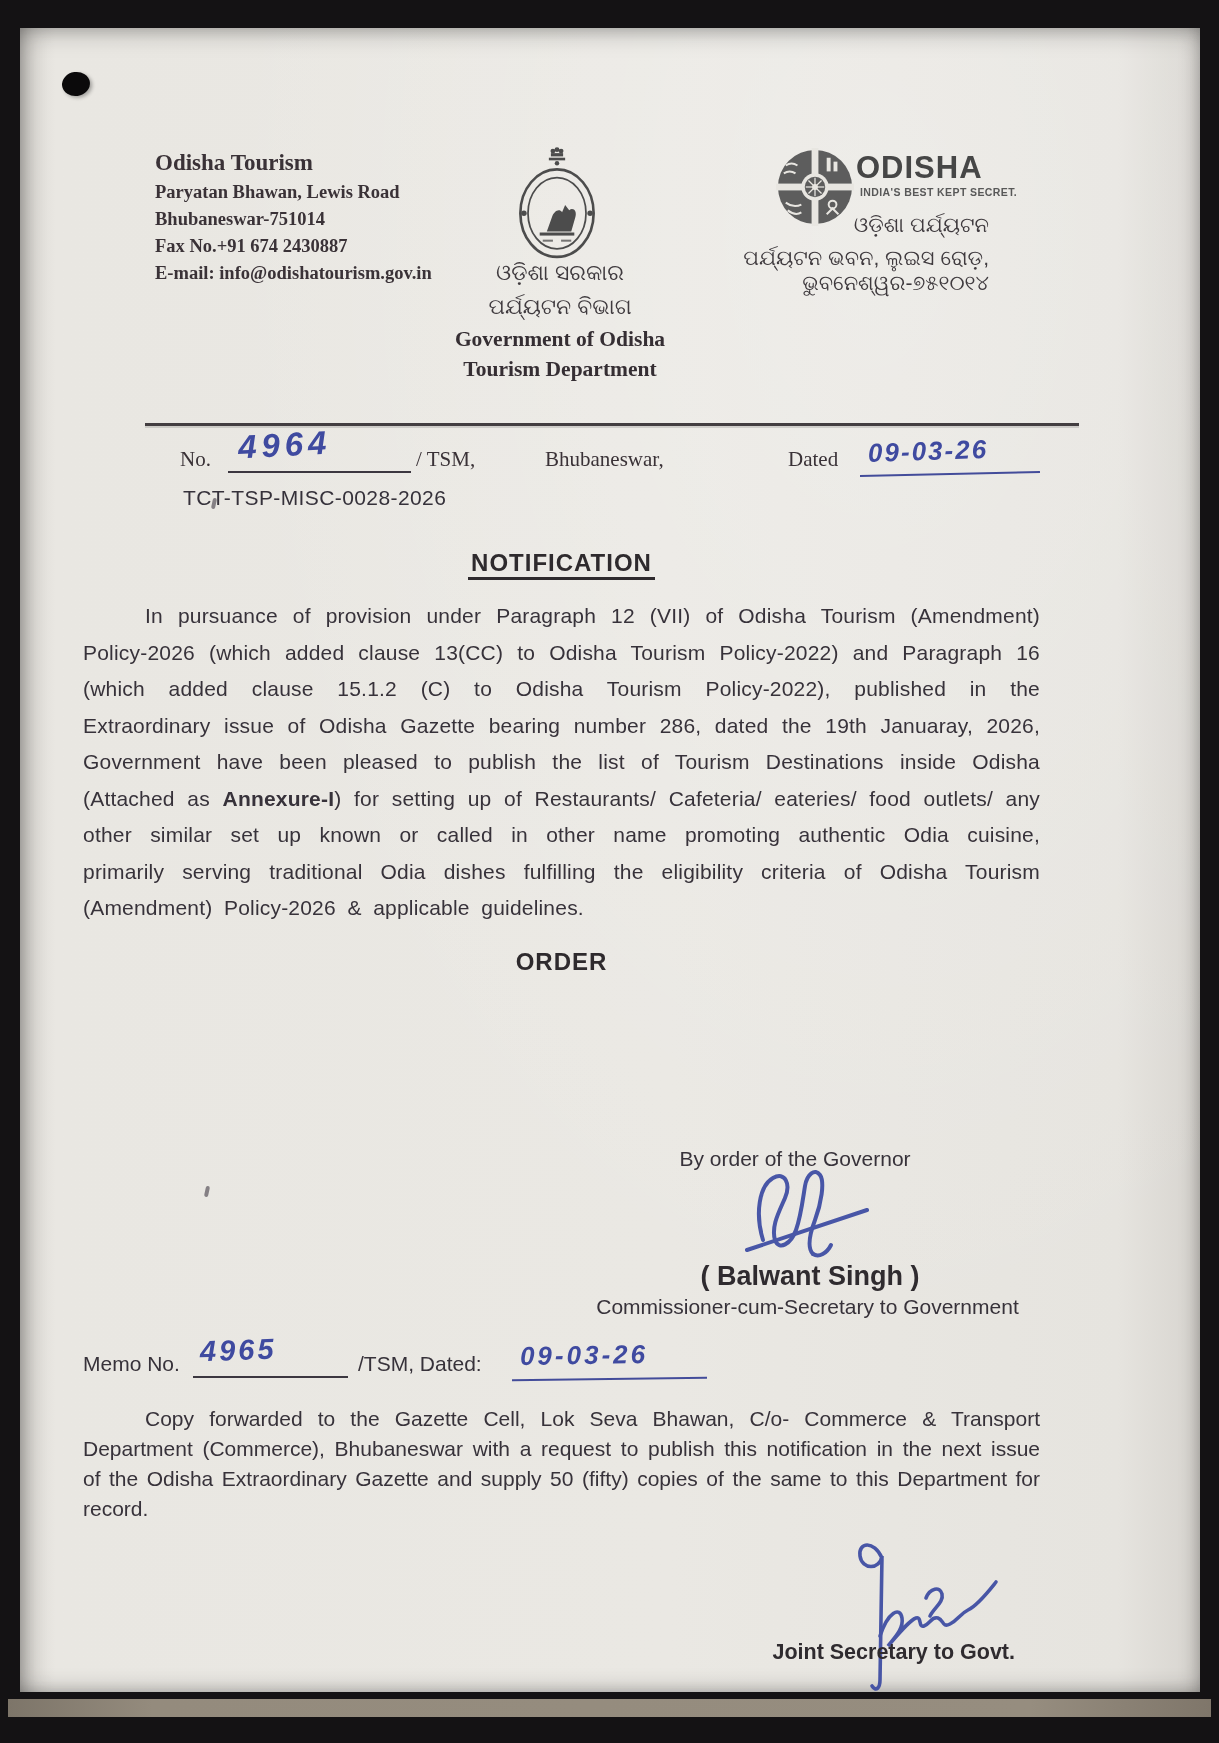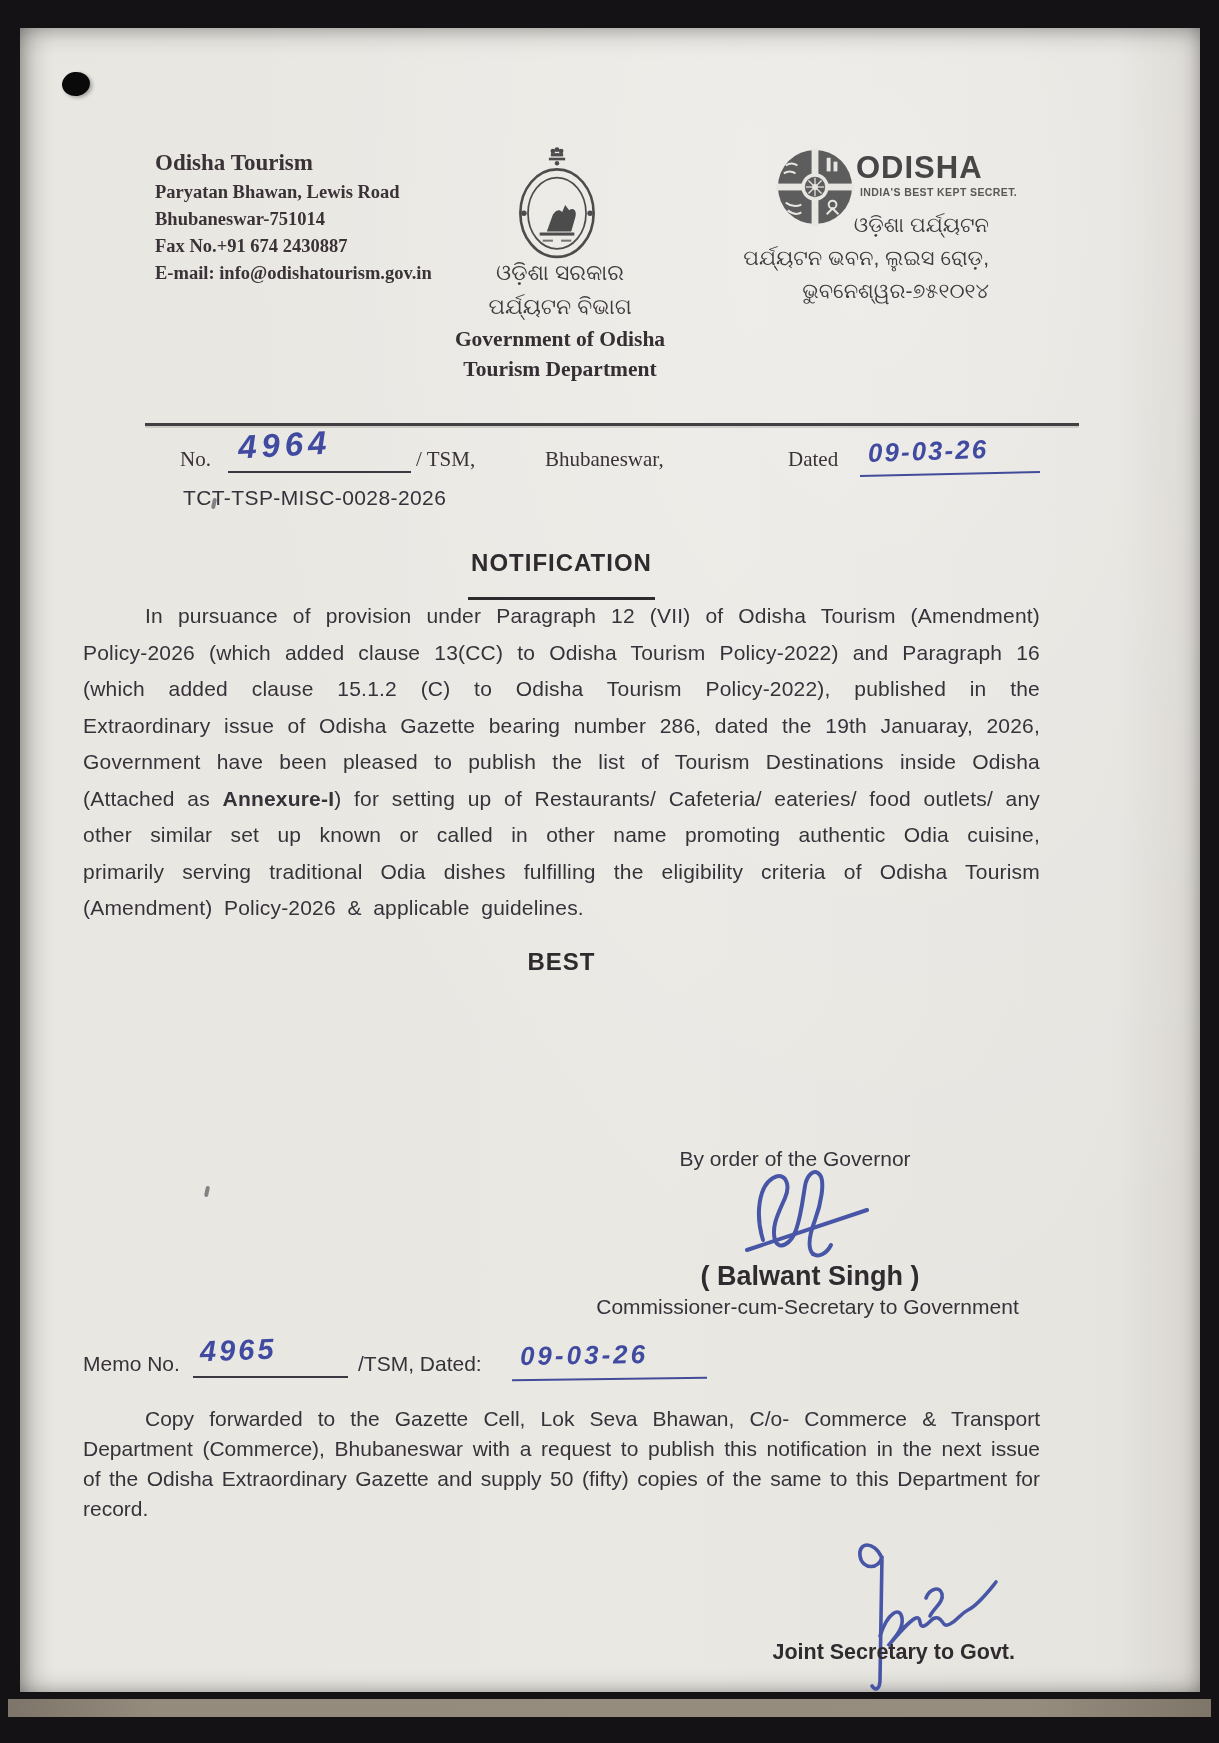--- a/index.html
+++ b/index.html
@@ -47,21 +47,21 @@
   .oc1 { top:260px; } .oc2 { top:294px; }
   .gov-line { position:absolute; left:380px; width:360px; text-align:center;
               font-family:"Liberation Serif", serif; font-weight:bold; font-size:21.5px; color:#352e33; }
   .g1 { top:327px; } .g2 { top:357px; }
 
   
   .brandlogo { position:absolute; left:776px; top:148px; }
   .brand-name { position:absolute; left:856px; top:150px; font-weight:bold; font-size:31px; letter-spacing:1px; color:#464646; }
   .brand-tag  { position:absolute; left:860px; top:186px; font-weight:bold; font-size:10.5px; letter-spacing:.4px; color:#585858; }
   .odia-right { position:absolute; right:230px; text-align:right; font-size:21px; color:#3f3a3e; }
-  .or1 { top:213px; } .or2 { top:246px; } .or3 { top:279px; }
+  .or1 { top:213px; } .or2 { top:246px; } .or3 { top:271px; }
 
   .rule { position:absolute; left:145px; top:423px; width:934px; height:3px; background:#433e41; box-shadow:0 2px 0 rgba(0,0,0,.12); }
 
   
   .ref  { position:absolute; font-family:"Liberation Serif", serif; font-size:21px; color:#3a3237; }
   .r-no     { left:180px; top:447px; }
   .r-tsm    { left:416px; top:447px; }
   .r-place  { left:545px; top:447px; }
   .r-dated  { left:788px; top:447px; }
   .fileno   { position:absolute; left:183px; top:486px; font-size:21px; color:#35313a; letter-spacing:.4px; }
@@ -76,21 +76,21 @@
   .u-no    { left:228px; top:471px; width:183px; }
   .u-date1 { left:860px; top:473px; width:180px; background:#434c9a; transform:rotate(-1.2deg); }
   .u-memo  { left:193px; top:1376px; width:155px; }
   .u-date2 { left:512px; top:1378px; width:195px; background:#434c9a; transform:rotate(-0.8deg); }
 
   
   .hwrap { position:absolute; left:83px; width:957px; text-align:center; }
   .noti  { top:549px; }
   .ordr  { top:948px; }
   .head-text { display:inline-block; font-weight:bold; font-size:24px; color:#2e2a2d; letter-spacing:1px; }
-  .noti .head-text { border-bottom:3.5px solid #2e2a2d; padding:0 3px 20px; }
+  .noti .head-text { border-bottom:3.5px solid #2e2a2d; padding:0 3px 0; }
 
   .para { position:absolute; left:83px; width:957px; text-align:justify;
           font-size:21px; color:#37323a; }
   .p1 { top:598px;  line-height:36.5px; text-indent:62px; word-spacing:5.5px; letter-spacing:.2px; }
   .p2 { top:1032px; line-height:32.5px; text-indent:62px; word-spacing:2px; }
   .p3 { top:1404px; line-height:30px;  text-indent:62px; word-spacing:2.5px; }
   .b  { font-weight:bold; }
 
   .byorder { position:absolute; left:640px; width:310px; top:1147px; text-align:center; font-size:21px; color:#37323a; }
   .signame { position:absolute; left:650px; width:320px; top:1261px; text-align:center; font-weight:bold; font-size:27px; color:#2f2b2f; }
@@ -194,21 +194,21 @@
 
   <div class="artifact a1"></div>
   <div class="artifact a2"></div>
 
   <div class="hwrap noti">
     <span class="head-text">NOTIFICATION</span>
   </div>
   <p class="para p1 sans"><span>In pursuance of provision under Paragraph 12 (VII) of Odisha Tourism (Amendment) Policy-2026 (which added clause 13(CC) to Odisha Tourism Policy-2022) and Paragraph 16 (which added clause 15.1.2 (C) to Odisha Tourism Policy-2022), published in the Extraordinary issue of Odisha Gazette bearing number 286, dated the 19th Januaray, 2026, Government have been pleased to  publish the list of Tourism Destinations inside Odisha (Attached as </span><span class="b">Annexure-I</span><span>) for setting up of Restaurants/ Cafeteria/ eateries/ food outlets/ any other similar set up known or called in other name promoting authentic Odia cuisine, primarily serving traditional Odia dishes fulfilling the eligibility criteria of Odisha Tourism (Amendment) Policy-2026 &amp; applicable guidelines.</span></p>
 
   <div class="hwrap ordr">
-    <span class="head-text">BEST</span>
+    <span class="head-text">ORDER</span>
   </div>
 
   <div class="byorder">By order of the Governor</div>
 
   <div class="sig sig1">
     <svg width="150" height="110" viewBox="0 0 150 110">
       <g fill="none" stroke="#3b4aa2" stroke-width="4" stroke-linecap="round" opacity=".92">
         <path d="M28,88 C20,62 24,34 38,26 C50,19 56,32 50,46 C44,60 36,74 40,88 C44,99 56,92 61,78 C66,64 68,46 70,34 C72,22 80,16 85,23 C90,30 86,52 80,68 C74,84 72,96 78,102"></path>
         <path d="M12,98 L132,58"></path>
         <path d="M78,102 C84,106 92,101 96,93"></path>

